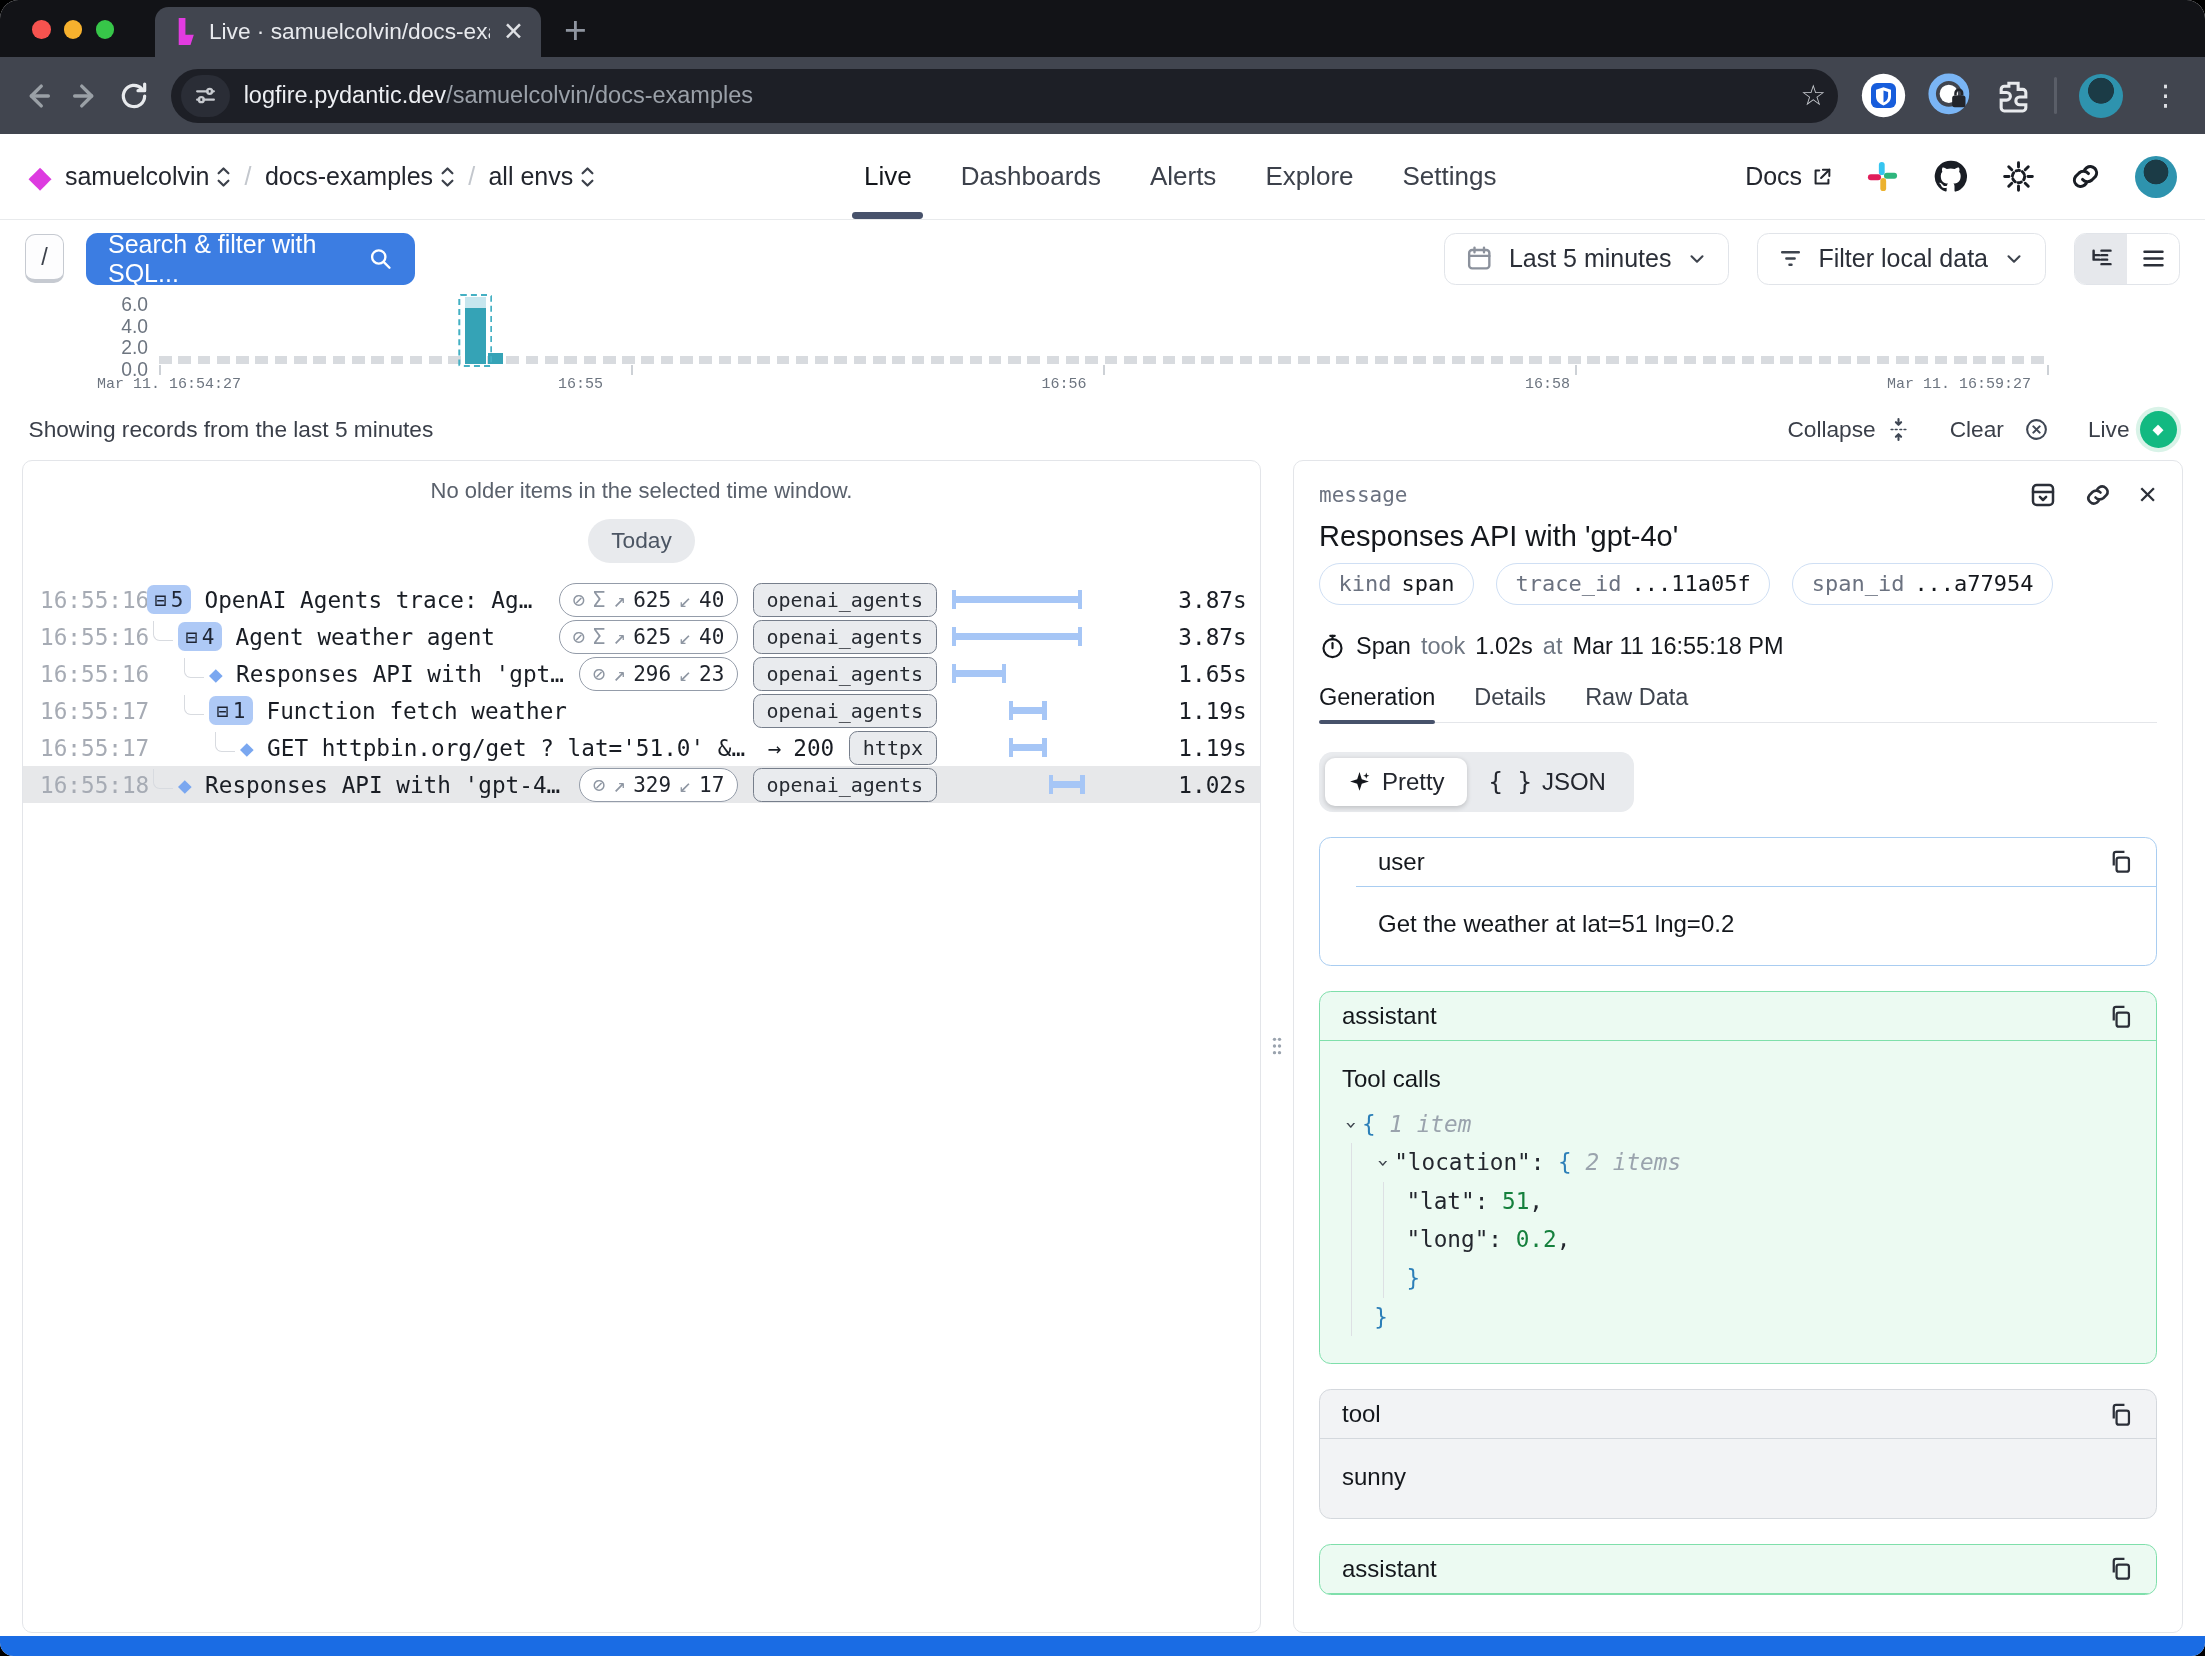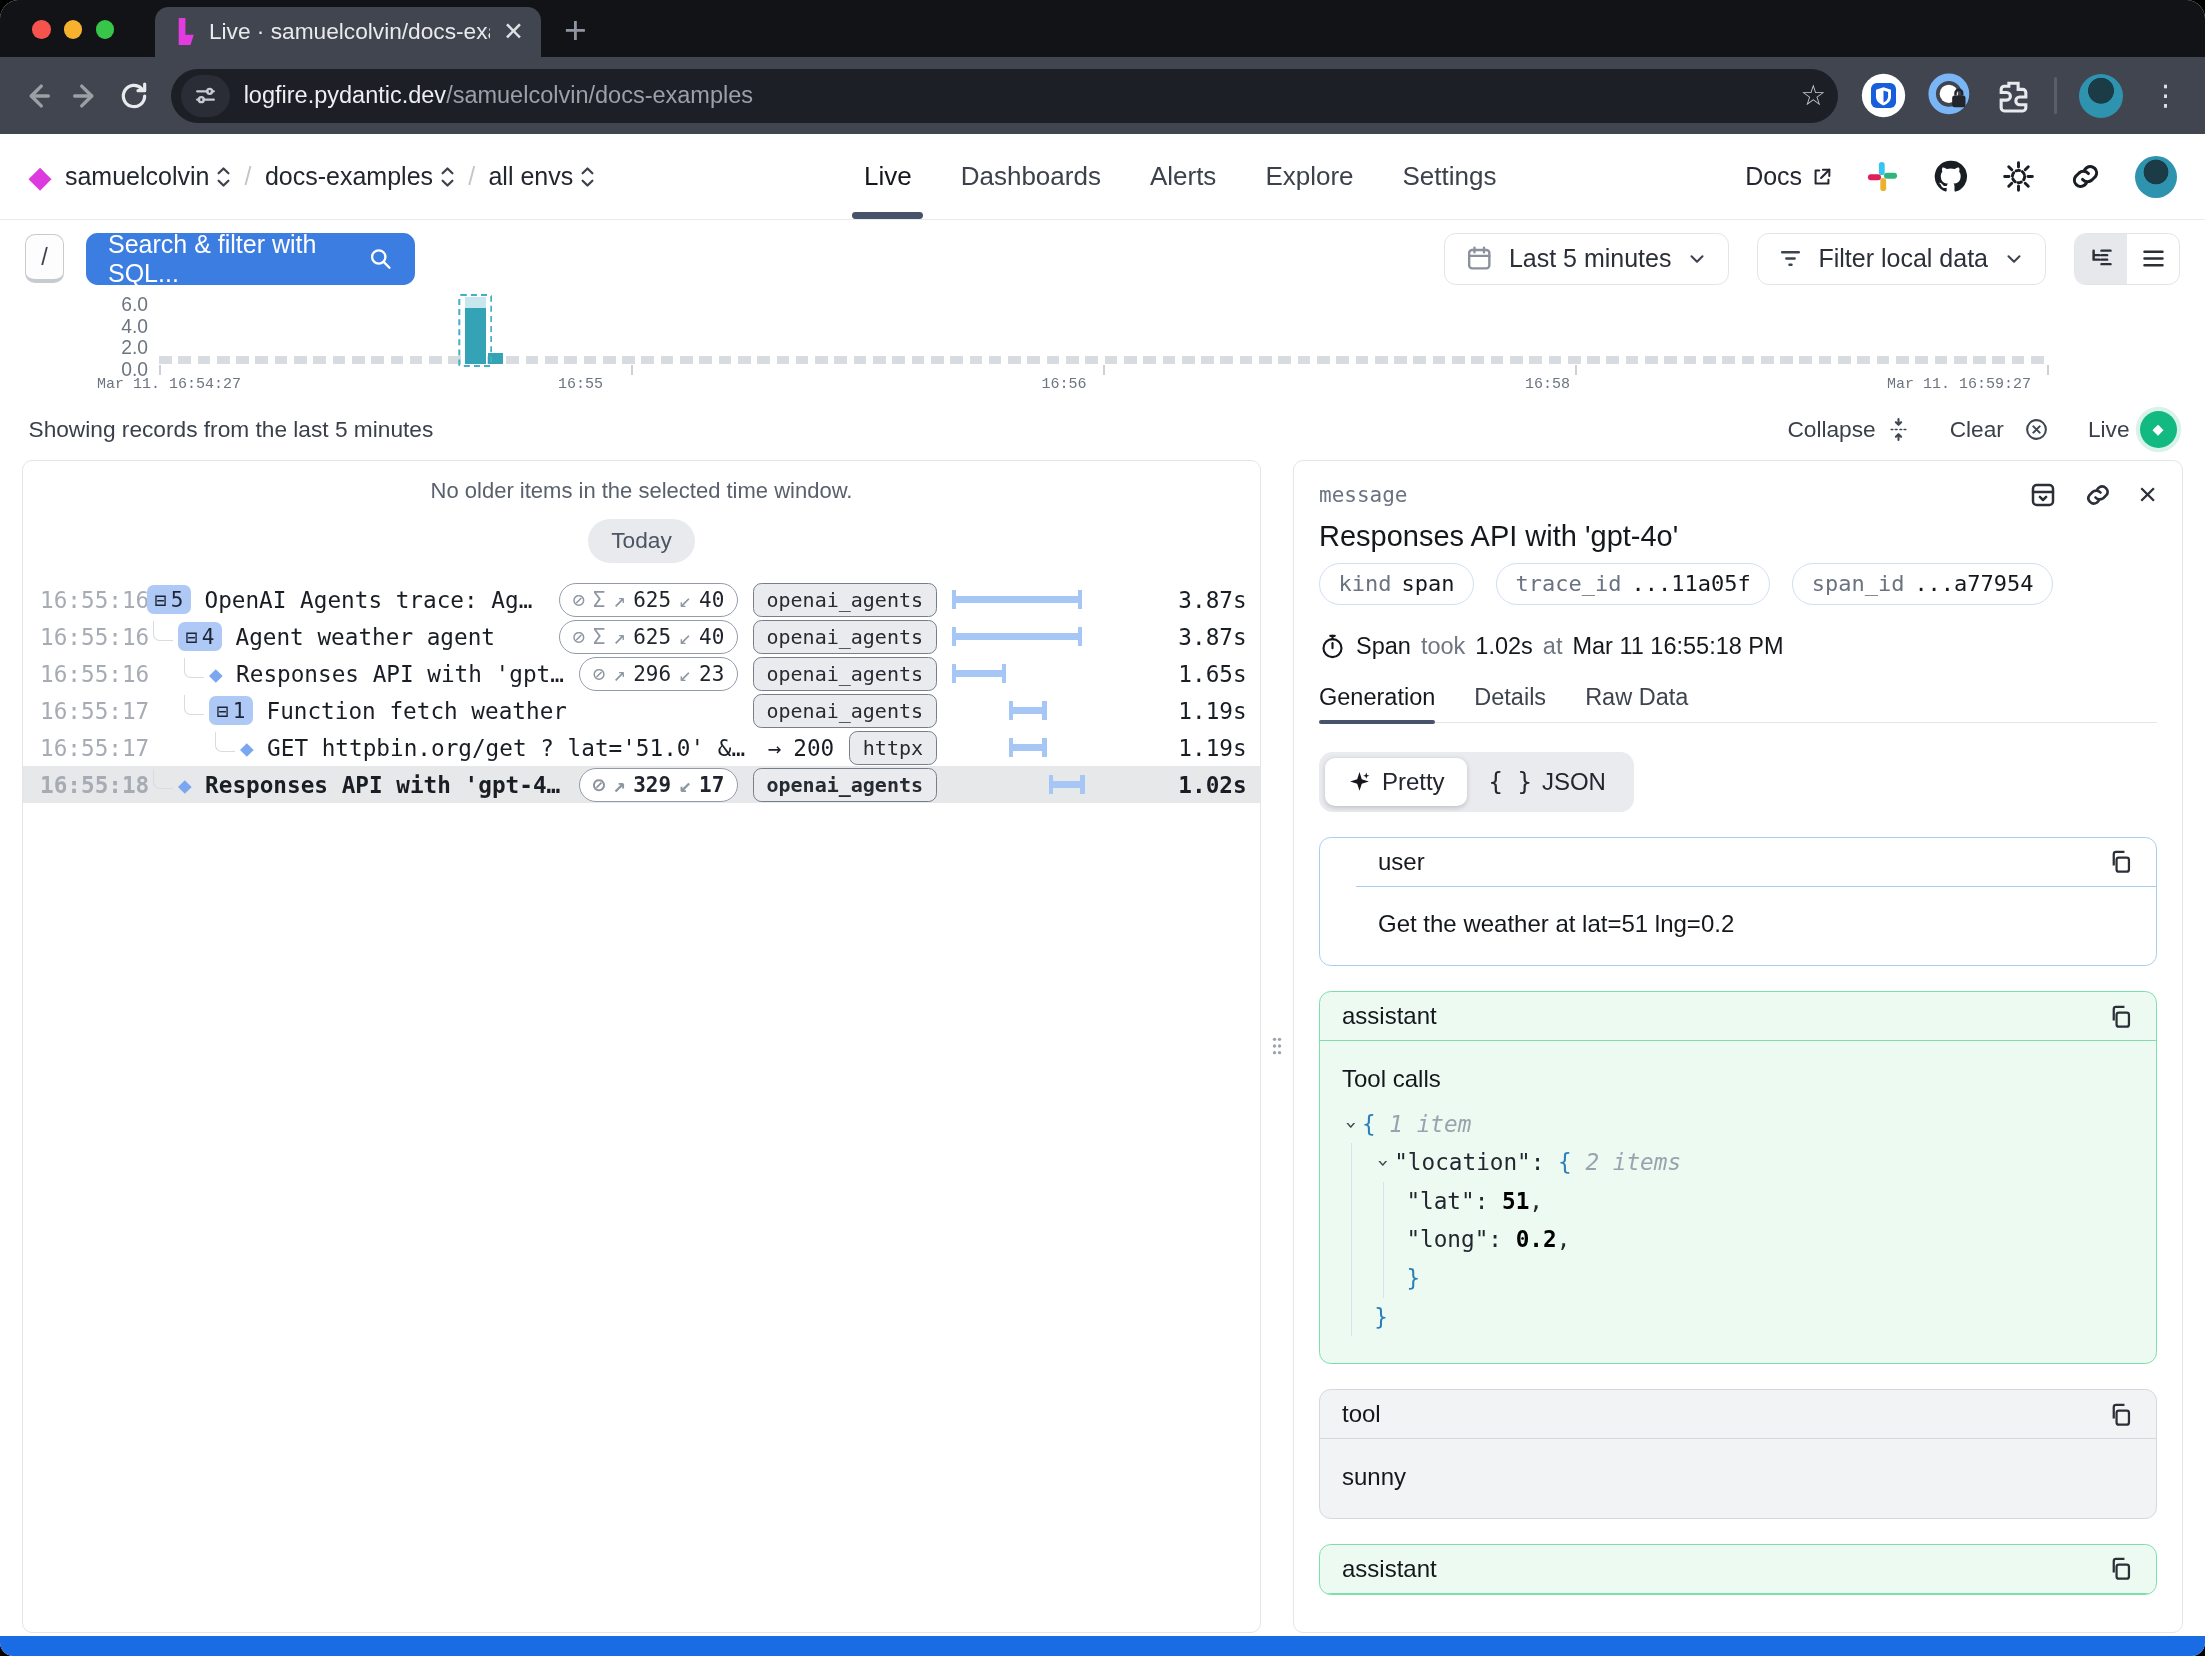--- a/index.html
+++ b/index.html
@@ -75,21 +75,21 @@
   .live-dot{width:37px;height:37px;border-radius:50%;background:#12b981;display:flex;align-items:center;justify-content:center;color:#fff;font-size:14.3px;box-shadow:0 0 0 4.2px #d9f3e8;}
   .clear-glyph{font-size:27px;color:#3f4754;}
 
   
   .main{flex:1;display:flex;padding:5px 22px 3.4px;background:#fff;min-height:0;}
   .listcard{width:1239px;border:1.7px solid #e3e5e9;border-radius:10px;overflow:hidden;display:flex;flex-direction:column;flex:none;}
   .listhead{text-align:center;padding-top:17px;font-size:22px;color:#5a616c;}
   .todaypill{margin:15px auto 8.4px;background:#e8eaed;border-radius:838px;padding:8.4px 23.5px;font-size:22.7px;color:#4b5563;width:max-content;}
   .rows{font-family:"DejaVu Sans Mono",monospace;margin-top:10px;}
   .row{height:37px;display:flex;align-items:center;padding:0 13.4px 0 17px;}
-  .row.selected{background:#e7e8ea;font-weight:bold;}
+  .row.selected{background:#e7e8ea;}
   .rtime{width:107px;color:#a6abb4;font-size:22.7px;flex:none;}
   .ind{flex:none;}
   .ind1{width:31px;}.ind2{width:62px;}.ind3{width:93px;}
   .conn{flex:none;width:20px;height:20px;border-left:1.7px solid #d8dbe0;border-bottom:1.7px solid #d8dbe0;border-bottom-left-radius:6.7px;margin:-11.7px 5px 0 -25px;}
   .badge{height:28.5px;background:#aec9f6;border-radius:6.7px;color:#1d2433;font-size:21px;display:flex;align-items:center;padding:0 7.6px;gap:4.2px;flex:none;}
   .badge .bx{font-size:20px;}
   .dmark{color:#7aa7f0;font-size:22.7px;flex:none;}
   .rname{margin-left:13.4px;font-size:22.7px;color:#191d24;white-space:nowrap;overflow:hidden;text-overflow:ellipsis;}
   .spacer{flex:1;}
   .statusarrow{font-size:22.7px;color:#191d24;margin-left:15px;flex:none;}
@@ -130,21 +130,21 @@
   .copybtn{margin-left:auto;color:#2b2f38;}
   .msgbody{padding:23.5px 22px 27px;font-size:24px;color:#14171c;}
   .msgcard.user{border-color:#a9cdf1;padding-left:36px;}
   .msgcard.user .msghead{border-bottom-color:#a9cdf1;}
   .msgcard.assist{border-color:#7fdfab;background:#ecfaf2;}
   .msgcard.assist .msghead{border-bottom-color:#7fdfab;}
   .msgcard.tool{border-color:#d4d8dd;background:#f2f3f5;}
   .toolname{font-weight:bold;margin-top:22px;}
   .tree{font-family:"DejaVu Sans Mono",monospace;font-size:22.7px;margin-top:11.7px;color:#23262e;line-height:1.7;}
   .brace{color:#2c7fb8;}
-  .num{color:#000000;font-weight:bold;}
+  .num{color:#15803d;}
   .summary{color:#9aa3ad;font-style:italic;}
   .tchev{display:inline-block;transform:rotate(90deg);font-size:20px;color:#3e444e;width:20px;text-align:center;}
   .tind{margin-left:9.2px;padding-left:22px;border-left:1.7px solid #dde0e4;}
   .bottombar{height:20px;background:#1a6ce4;flex:none;}
   svg{display:block;}
 </style>
 </head>
 <body>
 
 <div class="window">

